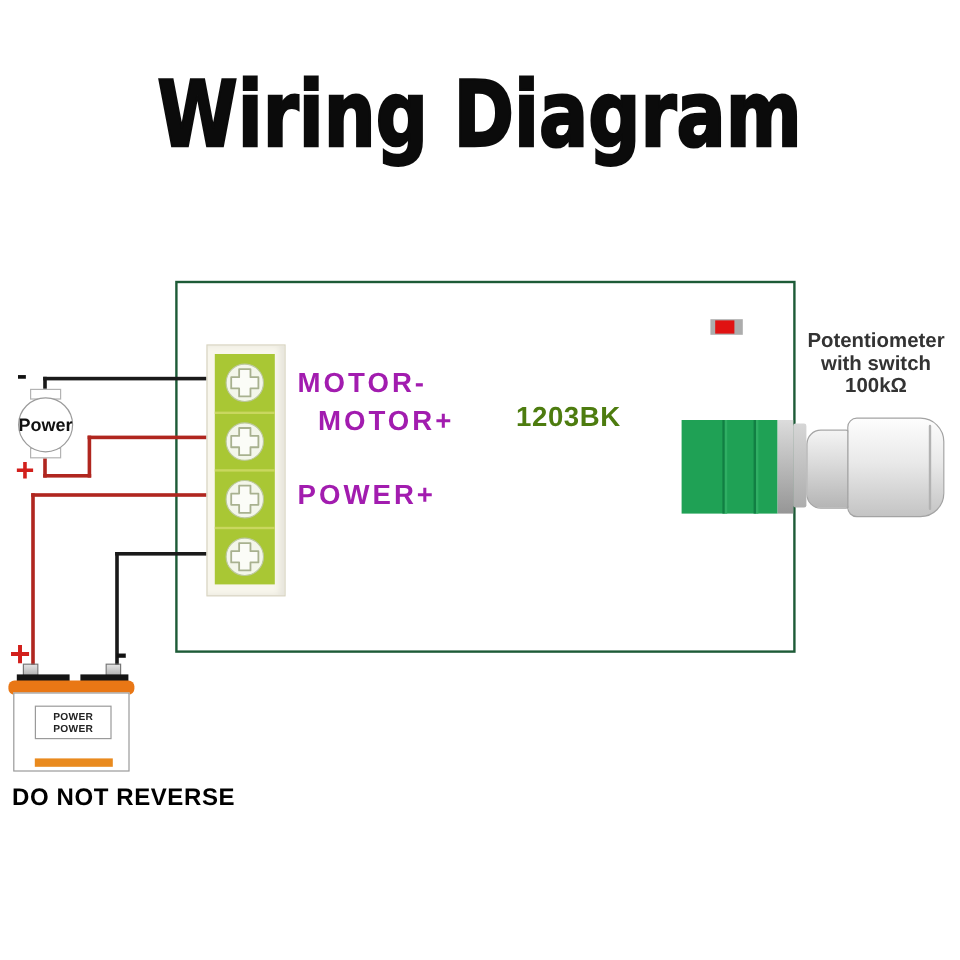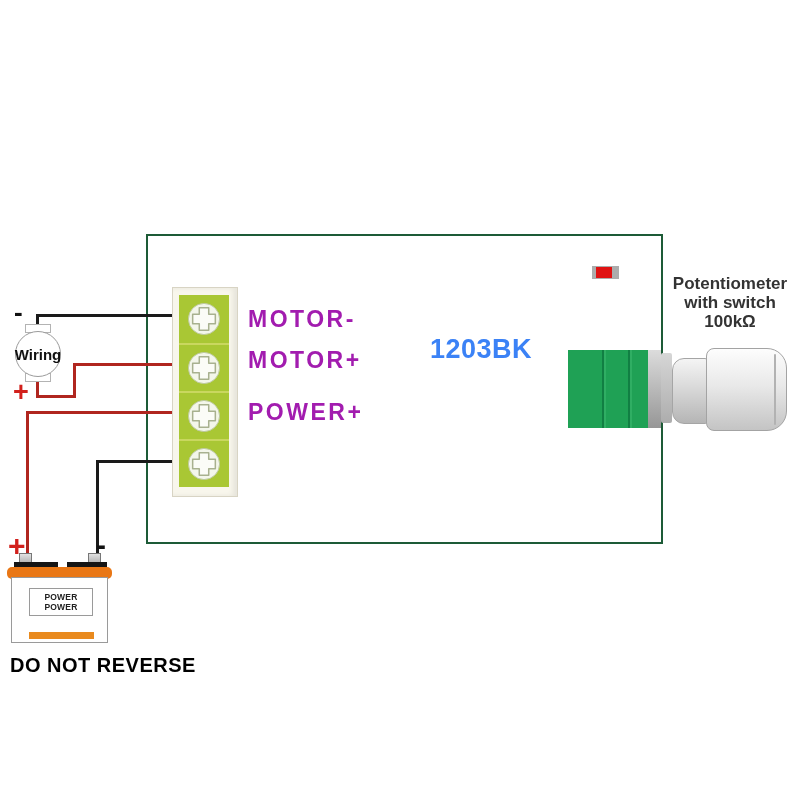--- a/index.html
+++ b/index.html
@@ -25,21 +25,21 @@
   
   .tb-backing{left:172px;top:287px;width:66px;height:210px;background:#f8f6ec;
     border:1px solid #d8d4c4;box-sizing:border-box;box-shadow:inset -4px 0 5px rgba(0,0,0,0.07);}
   .tb-green{left:179px;top:295px;width:50px;height:192px;background:#a9c734;}
   .tb-cell{width:50px;height:48px;box-sizing:border-box;display:flex;align-items:center;justify-content:center;}
   .tb-cell + .tb-cell{border-top:2px solid #c9d75f;}
 
   
   .t-label{left:248px;font-size:23px;font-weight:800;letter-spacing:2.5px;color:#a21caf;line-height:24px;}
 
-  .model{left:430px;top:334px;font-size:27px;font-weight:800;letter-spacing:0.5px;color:#3b82f6;}
+  .model{left:430px;top:334px;font-size:23px;font-weight:800;letter-spacing:0.5px;color:#4d7c0f;}
 
   .led-label{left:430px;top:261px;font-size:15.5px;font-weight:700;color:#3a3a3a;}
   .led-chip{left:592px;top:266px;width:27px;height:13px;background:#acacac;}
   .led-chip .led-lens{position:absolute;left:4px;top:1px;width:16px;height:11px;background:#e01212;}
 
   
   .pot-body{left:568px;top:350px;width:80px;height:78px;background:#1fa155;}
   .pot-div{top:350px;width:2px;height:78px;background:#117f43;}
   .pot-div-hl{top:350px;width:2px;height:78px;background:#2fae63;}
   .pot-cap{left:648px;top:350px;width:13px;height:78px;background:linear-gradient(180deg,#dcdcdc,#969696);}
@@ -70,20 +70,23 @@
     display:flex;align-items:center;justify-content:center;font-size:8.5px;font-weight:800;
     letter-spacing:0.2px;color:#222;text-align:center;}
   .bat-strip{left:29px;top:632px;width:65px;height:7px;background:#e98a1e;}
   .warning{left:10px;top:654px;font-size:20px;font-weight:800;letter-spacing:0.5px;color:#000000;}
 </style>
 </head>
 <body>
 
 <div id="stage">
 
+  <div class="abs title">
+    <span>Wiring Diagram</span>
+  </div>
 
   <div class="abs board"></div>
 
   <div class="abs wire black" style="left:36px;top:314px;width:3px;height:14px;"></div>
   <div class="abs wire black" style="left:36px;top:314px;width:146px;height:3px;"></div>
 
   <div class="abs wire red" style="left:36px;top:380px;width:3px;height:18px;"></div>
   <div class="abs wire red" style="left:36px;top:395px;width:40px;height:3px;"></div>
   <div class="abs wire red" style="left:73px;top:363px;width:3px;height:35px;"></div>
   <div class="abs wire red" style="left:73px;top:363px;width:109px;height:3px;"></div>
@@ -116,21 +119,21 @@
     </div>
     <div class="tb-cell">
       <svg width="34" height="34" viewBox="0 0 36 36">
         <circle cx="18" cy="18" r="16.5" fill="#f3f6ea" stroke="#bcc89e" stroke-width="1"></circle>
         <path d="M13 6 h10 v7 h7 v10 h-7 v7 h-10 v-7 h-7 v-10 h7 z" fill="#fbfcf7" stroke="#a8b18f" stroke-width="1.6" stroke-linejoin="round"></path>
       </svg>
     </div>
   </div>
 
   <div class="abs t-label" style="top:307px;">MOTOR-</div>
-  <div class="abs t-label" style="top:348px;">MOTOR+</div>
+  <div class="abs t-label" style="top:338px;margin-left:17px;">MOTOR+</div>
   <div class="abs t-label" style="top:400px;">POWER+</div>
 
   <div class="abs model">1203BK</div>
 
   <div class="abs led-chip">
     <div class="led-lens"></div>
   </div>
 
   <div class="abs pot-body"></div>
   <div class="abs pot-div" style="left:602px;"></div>
@@ -146,21 +149,21 @@
   <div class="abs pot-label">
     <div>Potentiometer</div>
     <div>with switch</div>
     <div>100kΩ</div>
   </div>
 
   <div class="abs sign blk" style="left:14px;top:299px;font-size:26px;">-</div>
   <div class="abs motor-term" style="left:25px;top:324px;"></div>
   <div class="abs motor-term" style="left:25px;top:373px;"></div>
   <div class="abs motor-circle">
-    <span>Wiring</span>
+    <span>Power</span>
   </div>
   <div class="abs sign red" style="left:13px;top:379px;font-size:27px;">+</div>
 
   <div class="abs sign red" style="left:8px;top:531px;font-size:30px;">+</div>
   <div class="abs sign blk" style="left:96px;top:530px;font-size:30px;">-</div>
   <div class="abs bat-post" style="left:19px;top:553px;"></div>
   <div class="abs bat-post" style="left:88px;top:553px;"></div>
   <div class="abs bat-base" style="left:14px;top:562px;width:44px;"></div>
   <div class="abs bat-base" style="left:67px;top:562px;width:40px;"></div>
   <div class="abs bat-cap"></div>

